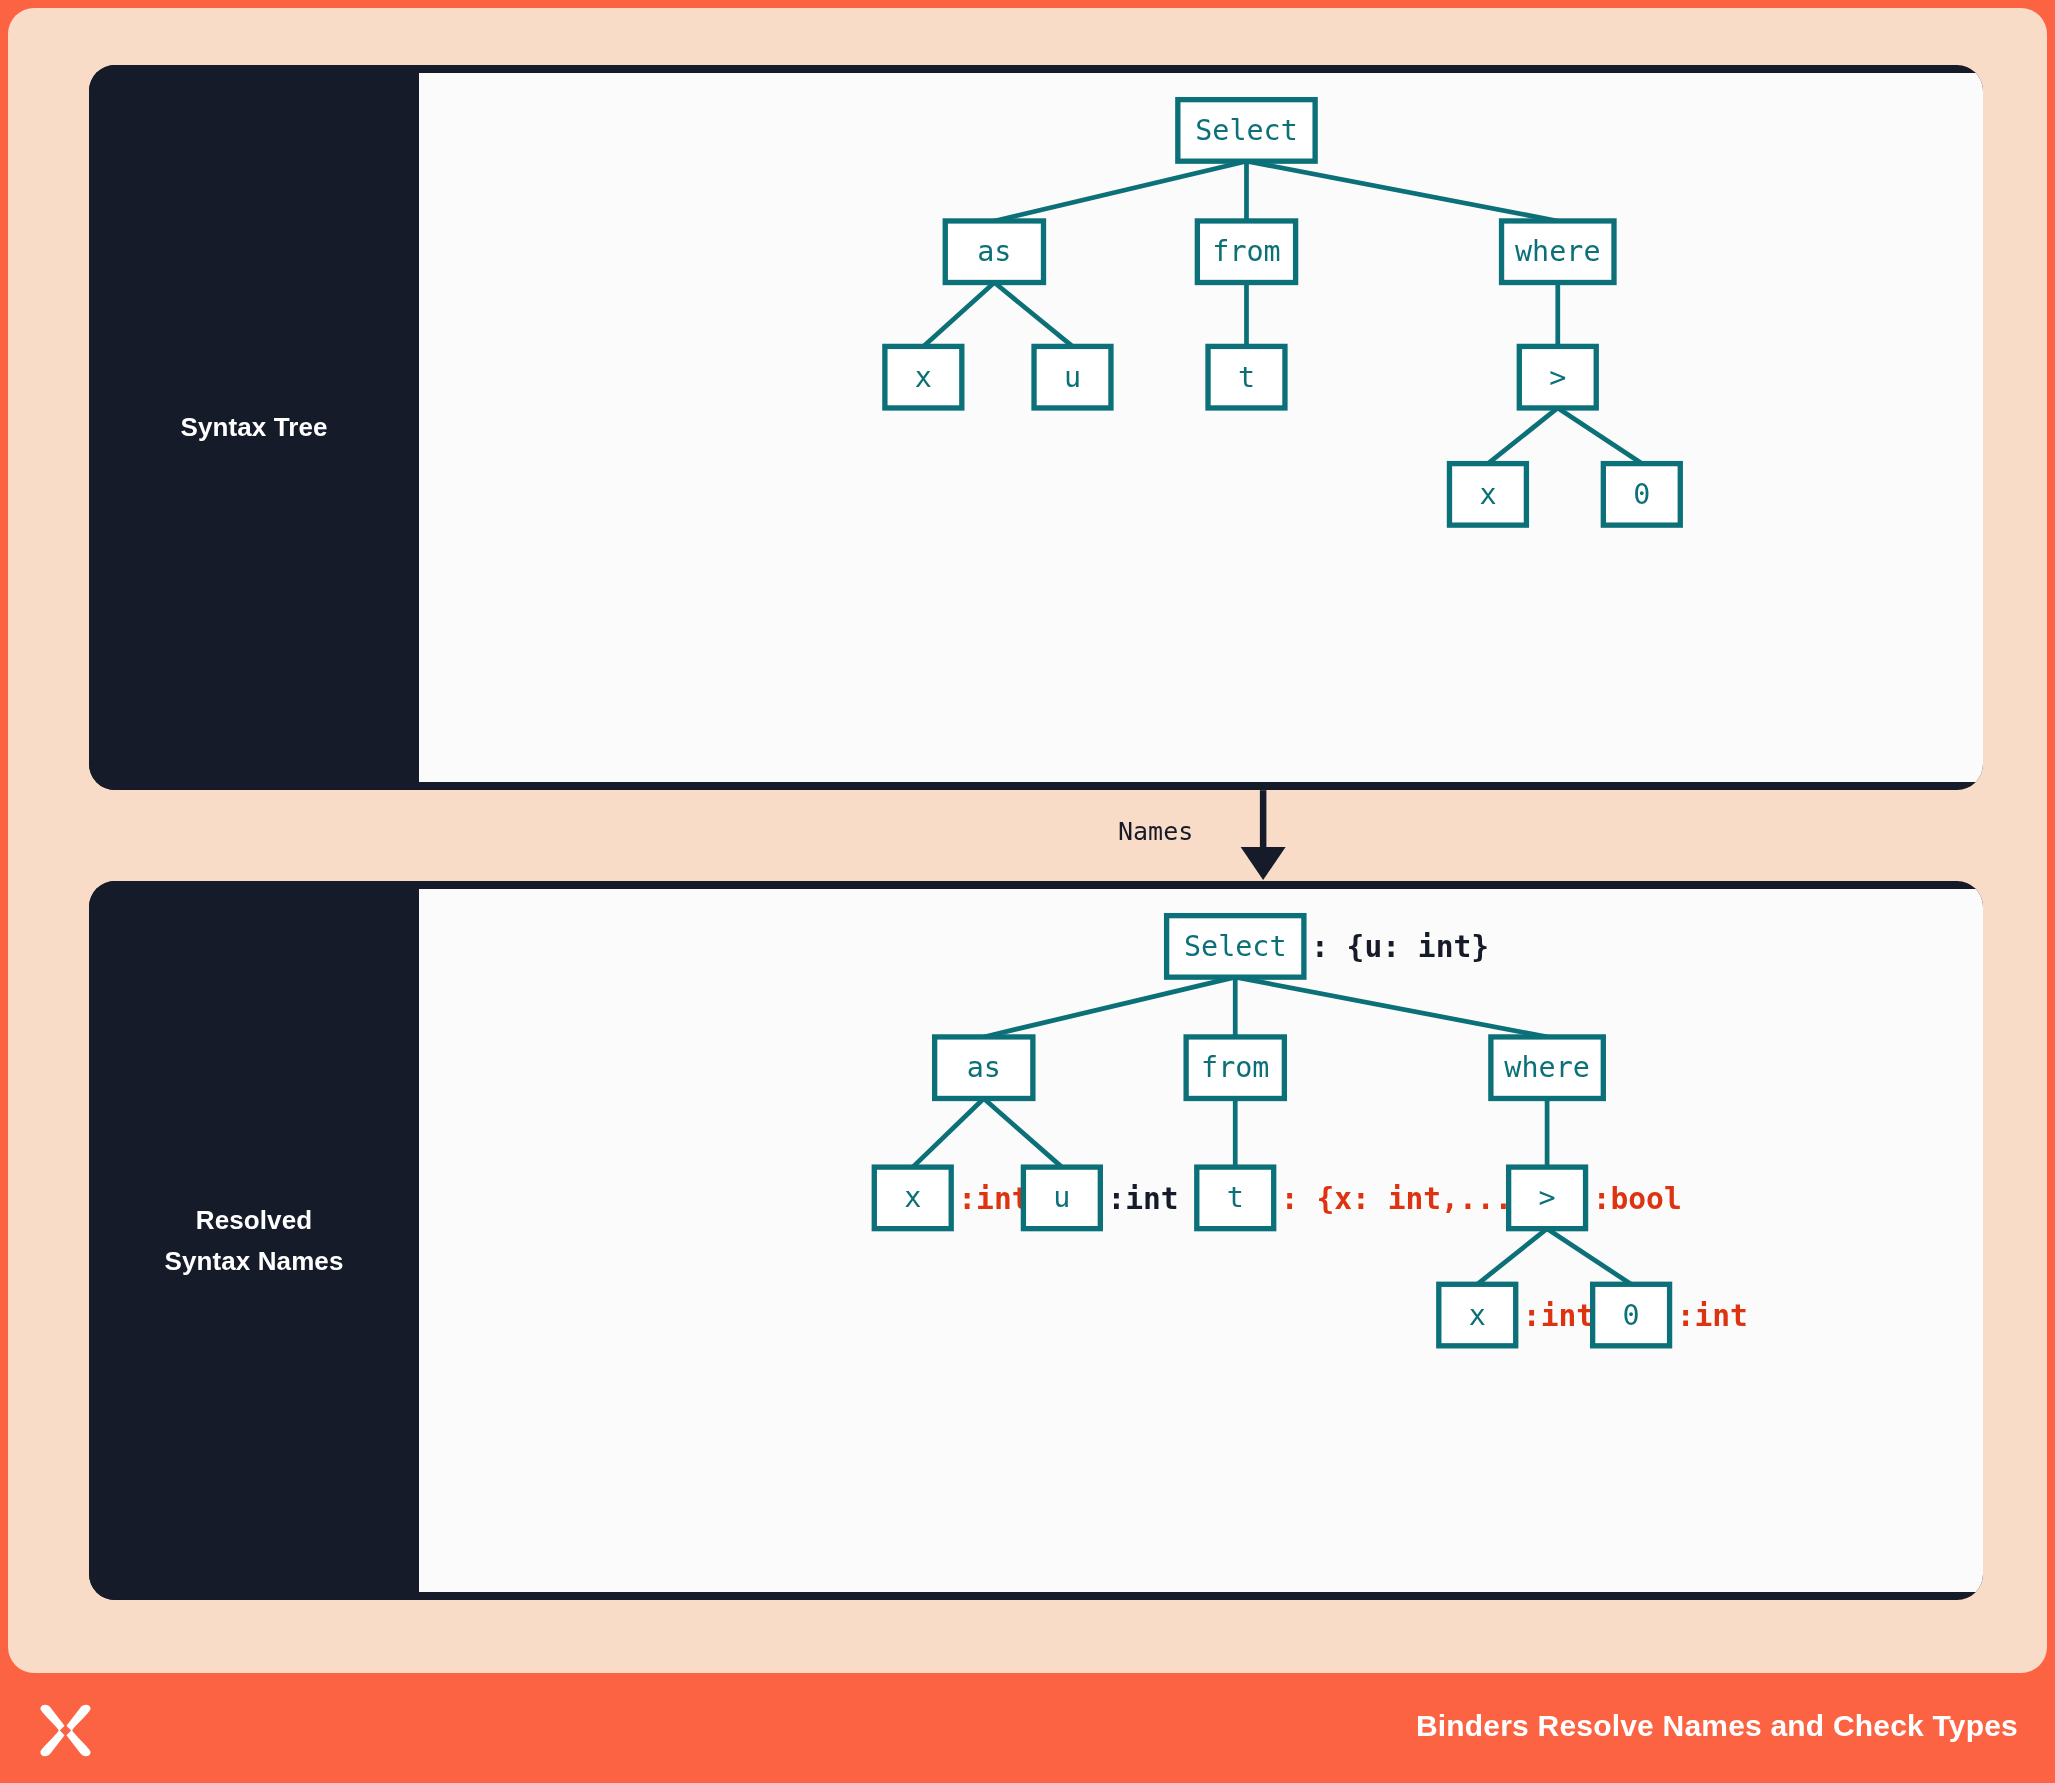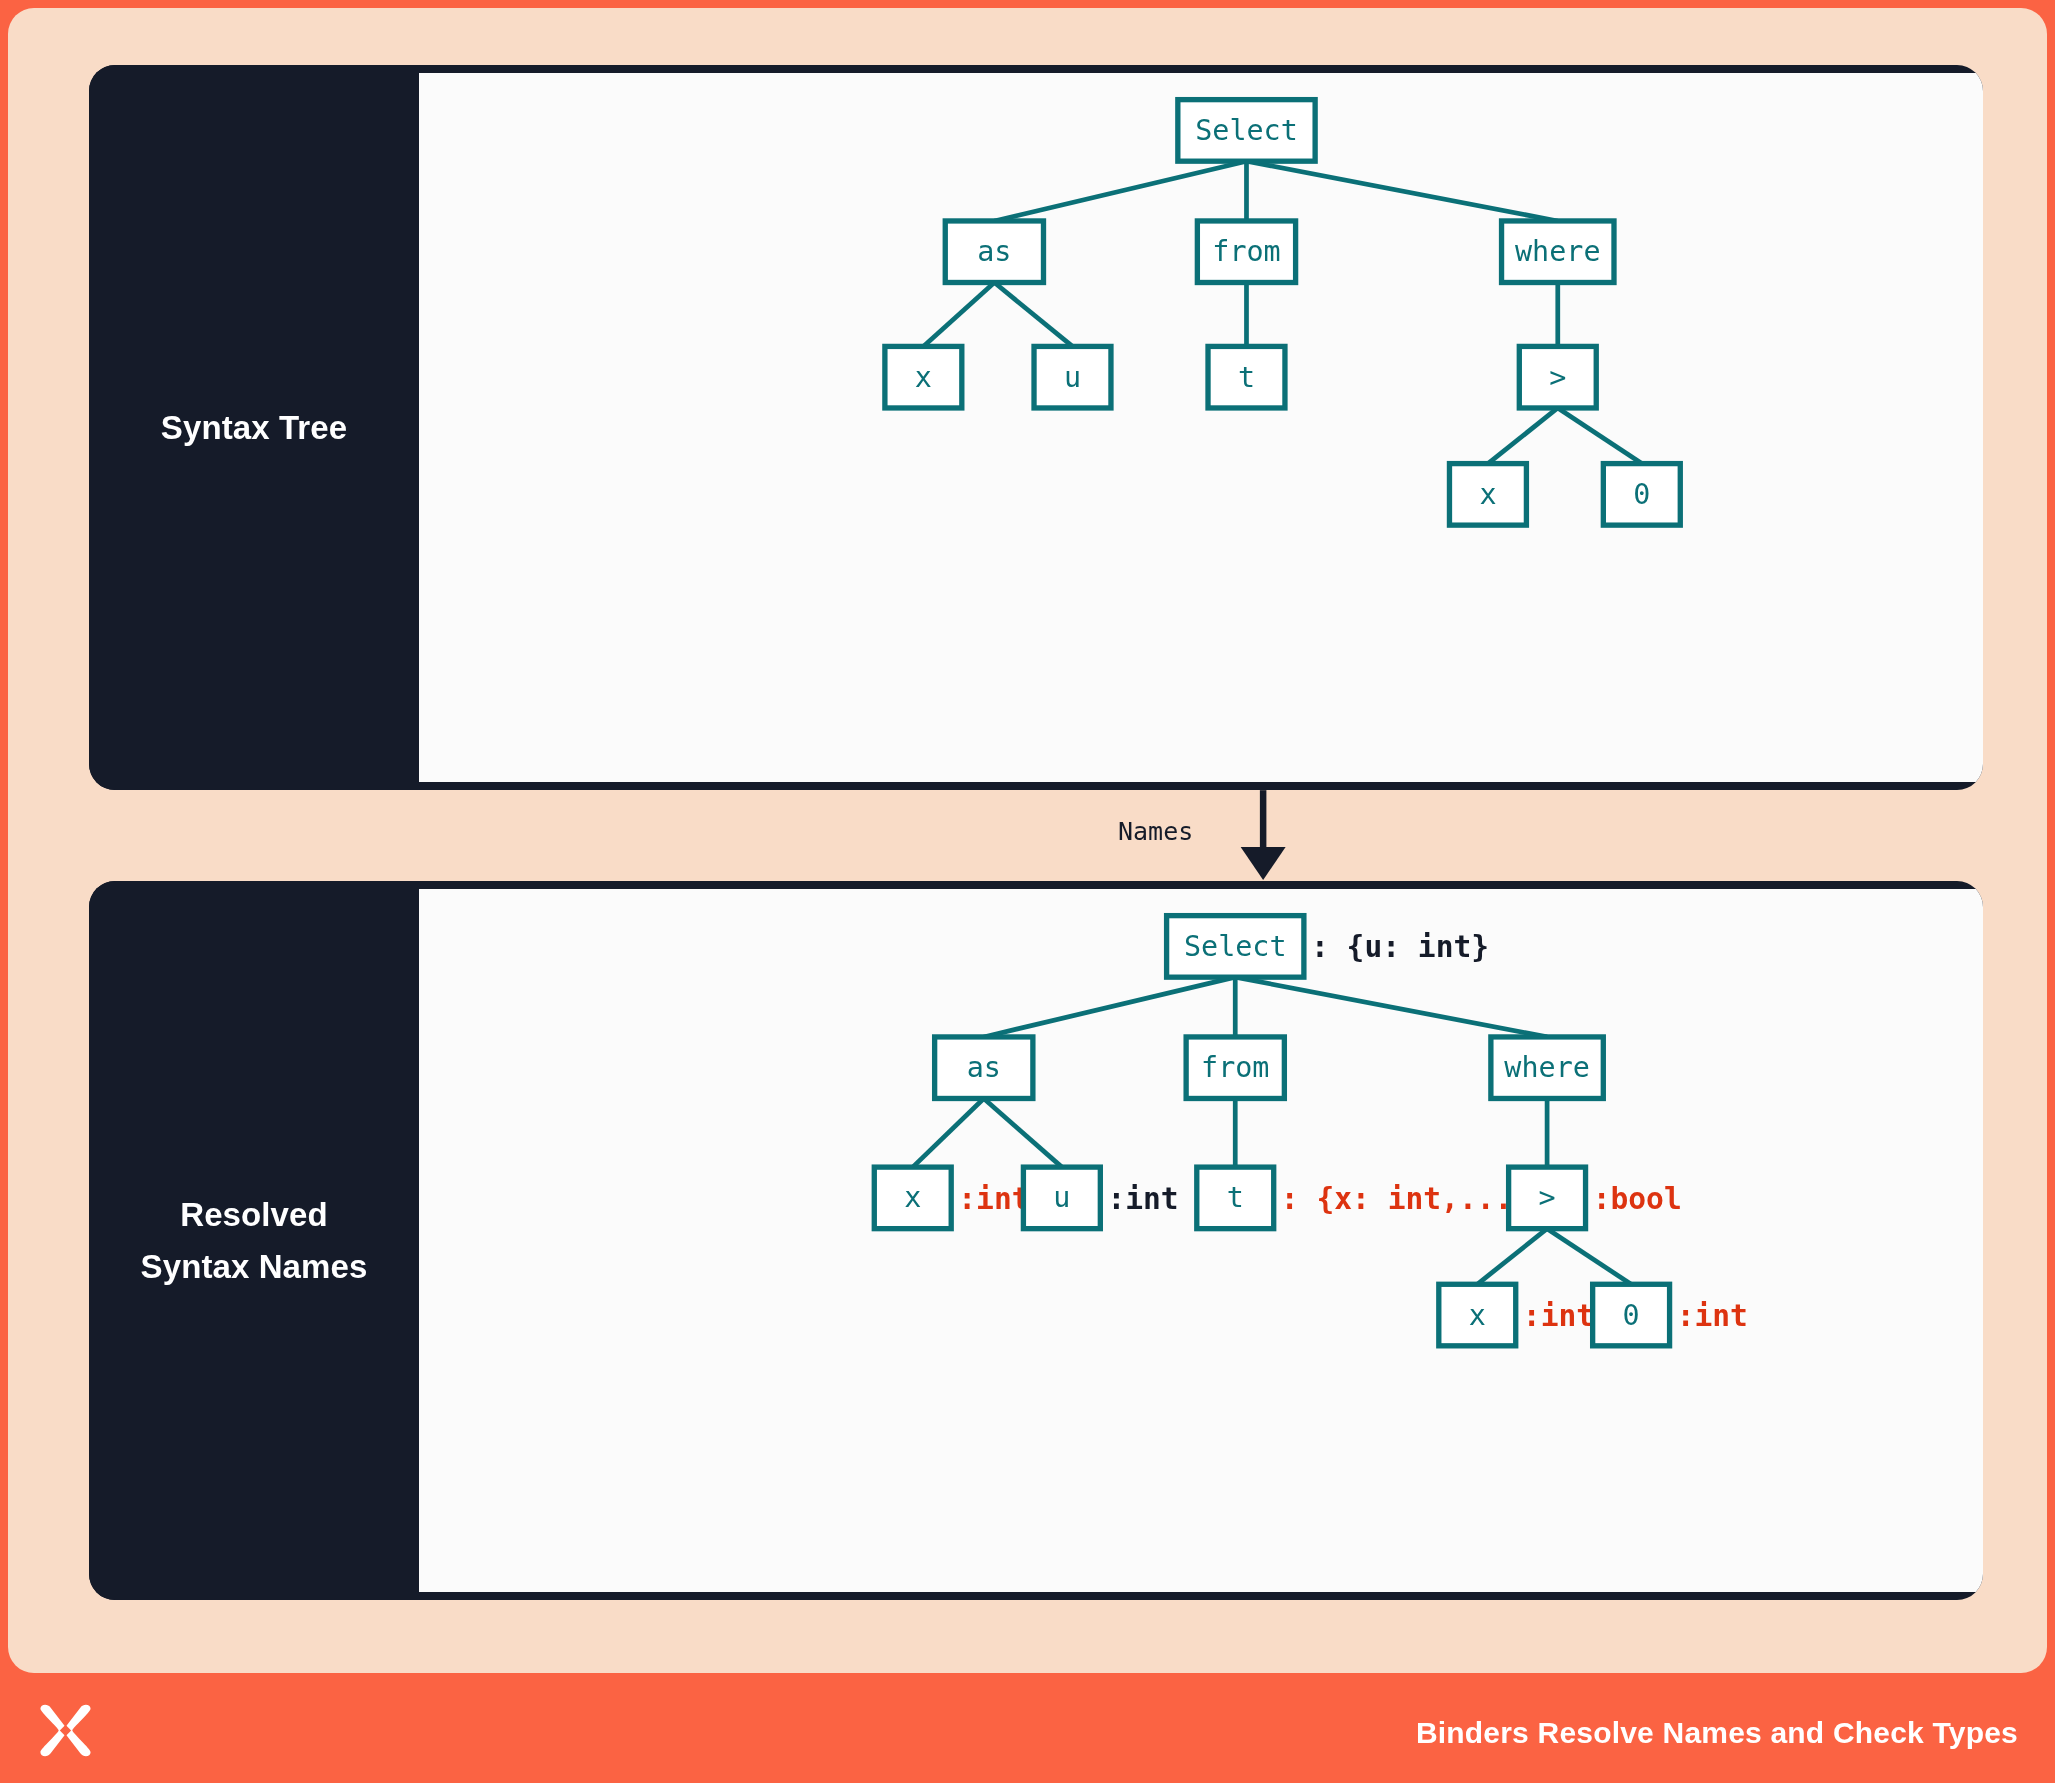--- a/index.html
+++ b/index.html
@@ -45,21 +45,21 @@
     left: 0; top: 0;
     width: 330px;
     height: 100%;
     background: #151B29;
     display: flex;
     align-items: center;
     justify-content: center;
   }
   .sidebar-label {
     color: #FFFFFF;
-    font-size: 33px;
+    font-size: 26px;
     font-weight: bold;
     line-height: 1.55;
     text-align: center;
     letter-spacing: 0.1px;
   }
 
   .panel-body {
     position: absolute;
     left: 330px;
     top: 8.3px;
@@ -115,21 +115,20 @@
   }
   .footer-title {
     position: absolute;
     right: 38px;
     top: 35px;
     color: #FFFFFF;
     font-size: 30px;
     font-weight: bold;
     white-space: nowrap;
     letter-spacing: 0.2px;
-    margin-top: 7px;
   }
 
   
   .node-text {
     font-family: "DejaVu Sans Mono", monospace;
     fill: #0B7077;
   }
   .ann-red {
     font-family: "DejaVu Sans Mono", monospace;
     fill: #DD3310;

